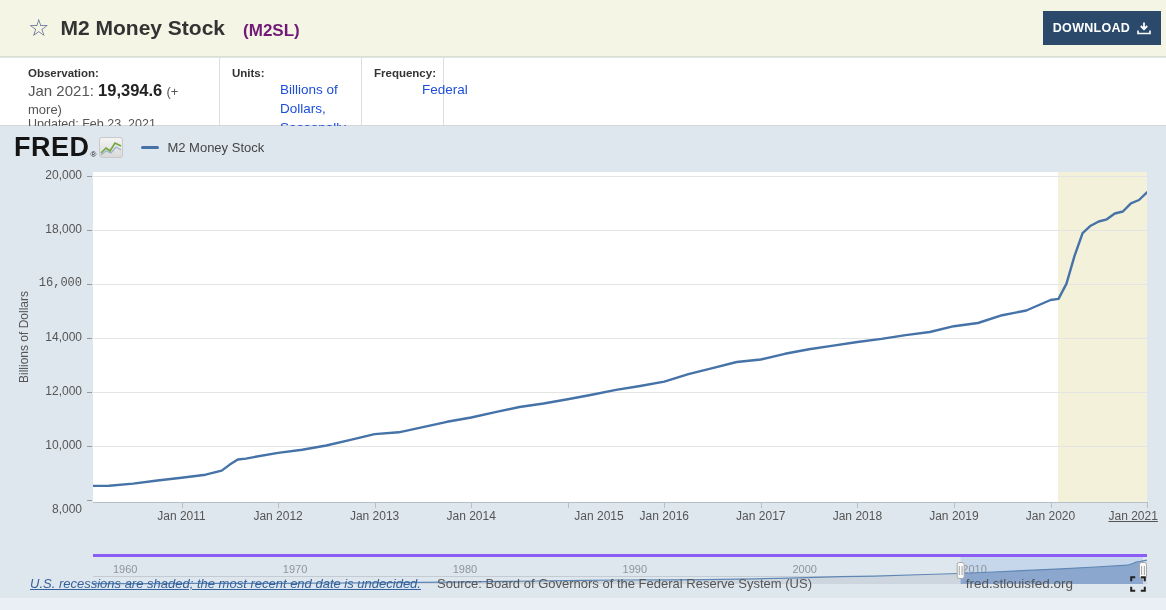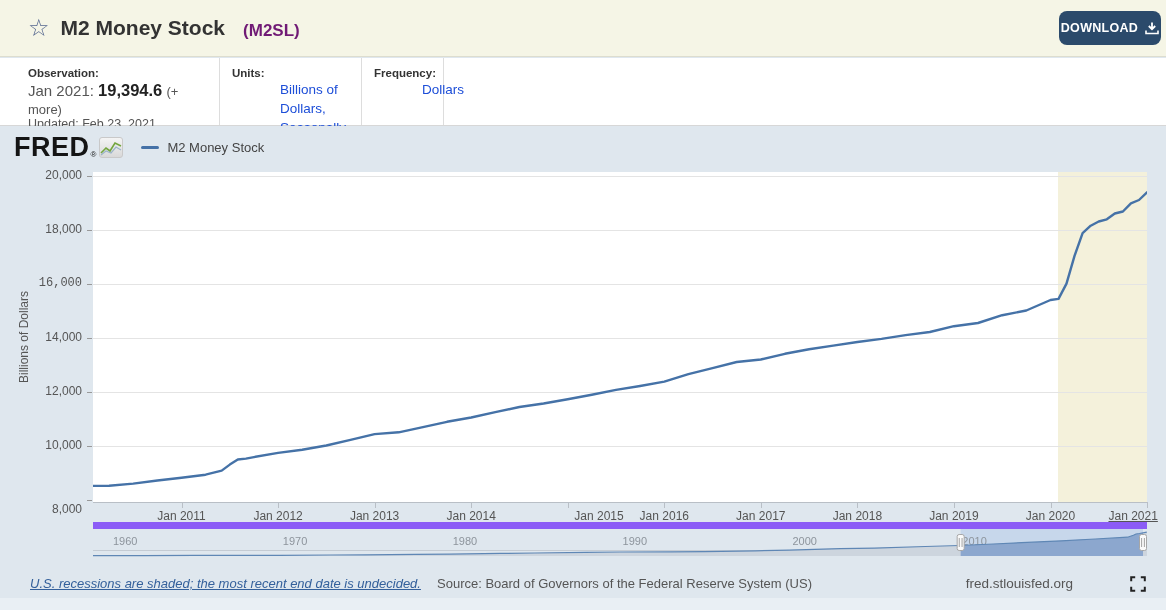--- a/index.html
+++ b/index.html
@@ -6,22 +6,22 @@
   html,body { background:#fff; }
   body { font-family:"Liberation Sans", sans-serif; }
   #app { position:relative; width:1166px; height:610px; overflow:hidden; background:#dfe7ee; }
 
   
   .title-bar { position:absolute; top:0; left:0; width:1166px; height:57px;
     background:#f5f5e6; border-bottom:1px solid #ddddcf; display:flex; align-items:center; }
   .star { margin-left:28px; font-size:24px; line-height:24px; color:#55678f; cursor:pointer; }
   .page-title { margin-left:11px; font-size:21px; font-weight:bold; color:#333; }
   .series-id { margin-left:18px; margin-top:5px; font-size:17px; font-weight:bold; color:#701a75; }
-  .download-btn { margin-left:auto; margin-right:5px; width:102px; height:34px;
-    background:#2b4a6b; border:none; border-radius:8px; color:#fff; font-family:inherit;
+  .download-btn { margin-left:auto; margin-right:5px; width:118px; height:34px;
+    background:#2b4a6b; border:none; border-radius:0; color:#fff; font-family:inherit;
     font-size:12.5px; font-weight:bold; letter-spacing:.3px; display:flex; align-items:center;
     justify-content:center; gap:7px; cursor:pointer; }
 
   
   .info-bar { position:absolute; top:58px; left:0; width:1166px; height:68px;
     background:#fff; border-bottom:1px solid #d7d7d7; }
   .info-sections { display:flex; height:100%; padding-left:28px; }
   .sec { padding-top:9px; padding-right:14px; border-right:1px solid #ddd; }
   .sec + .sec { padding-left:12px; }
   .sec-label { font-size:11.5px; font-weight:bold; color:#333; margin-bottom:2px; }
@@ -64,22 +64,22 @@
   .gridline { position:absolute; left:0; width:1054px; height:1px; background:#e4e4e4; }
 
   #series-svg { position:absolute; left:93px; top:46px; }
 
   .y-tick-label { position:absolute; width:78px; left:4px; text-align:right; font-size:12px; color:#555; }
   .y-tick-dash { position:absolute; left:87px; width:5px; height:1px; background:#999; }
   .x-baseline { position:absolute; left:93px; top:376px; width:1055px; height:1px; background:#b9bfc6; }
   .x-tick { position:absolute; top:377px; width:1px; height:5px; background:#b9bfc6; }
   .x-tick-label { position:absolute; top:383px; font-size:12px; color:#555; transform:translateX(-50%); white-space:nowrap; }
 
-  #navigator { position:absolute; left:93px; top:396px; width:1054px; height:29px;
-    border-top:7px solid #8b5cf6; border-bottom:1px solid #c4cbd3; cursor:ew-resize; }
+  #navigator { position:absolute; left:93px; top:428px; width:1054px; height:23px;
+    border-top:3px solid #8b5cf6; border-bottom:1px solid #c4cbd3; cursor:ew-resize; }
 
   .chart-footer { position:absolute; left:0; top:447px; width:1166px; height:24px; }
   .recession-note { position:absolute; left:30px; top:3px; font-size:13px; font-style:italic;
     color:#34609b; text-decoration:underline; cursor:pointer; }
   .source-text { position:absolute; left:420px; top:3px; font-size:13px; color:#555; }
   .site-link { position:absolute; right:93px; top:3px; font-size:13.5px; color:#555; text-decoration:none; cursor:pointer; }
   .fullscreen-btn { position:absolute; left:1130px; top:3px; width:16px; height:16px; cursor:pointer; }
   .bottom-strip { position:absolute; left:0; top:472px; width:1166px; height:12px; background:#e9eff4; }
 </style>
 </head>
@@ -115,21 +115,21 @@
       </div>
       <div class="sec" style="width:142px">
         <div class="sec-label">Units:</div>
         <div class="sec-val">
           <div>Billions of Dollars,</div>
           <div>Seasonally Adjusted</div>
         </div>
       </div>
       <div class="sec" style="width:82px">
         <div class="sec-label">Frequency:</div>
-        <div class="sec-val">Dollars</div>
+        <div class="sec-val">Federal</div>
       </div>
     </div>
 
     <div class="range-presets"><a>1Y</a><span class="sep">|</span><a>5Y</a><span class="sep">|</span><a>10Y</a><span class="sep">|</span><a>Max</a></div>
     <input id="date-from" class="date-input" value="2010-02-01" style="">
     <span class="to-label">to</span>
     <input id="date-to" class="date-input" value="2021-01-01" style="">
     <button class="edit-btn">
       <span>EDIT GRAPH</span>
       <span style="display:flex">

